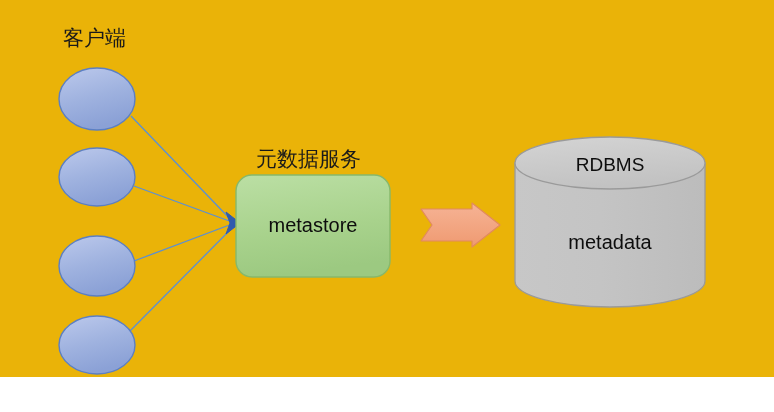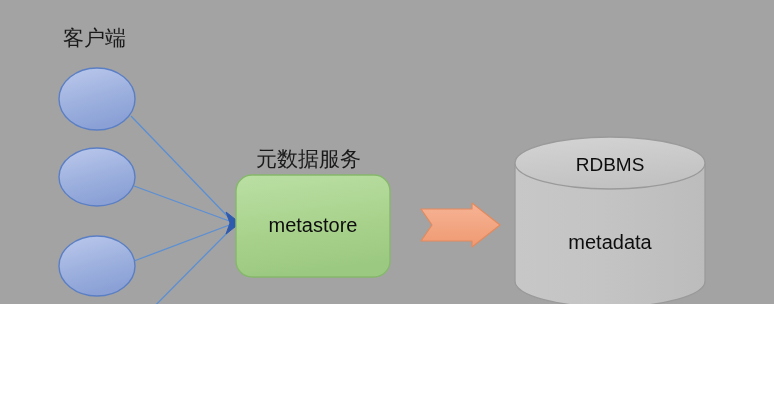--- a/index.html
+++ b/index.html
@@ -7,22 +7,22 @@
     padding: 0;
     background: #ffffff;
   }
   body {
     font-family: "Liberation Sans", sans-serif;
     -webkit-font-smoothing: antialiased;
   }
   #canvas {
     position: relative;
     width: 774px;
-    height: 304px;
-    background: #a3a3a3;
+    height: 377px;
+    background: #eab308;
     overflow: hidden;
   }
   #diagram-svg {
     position: absolute;
     left: 0;
     top: 0;
     width: 774px;
     height: 412px;
   }
   .label-cjk {

